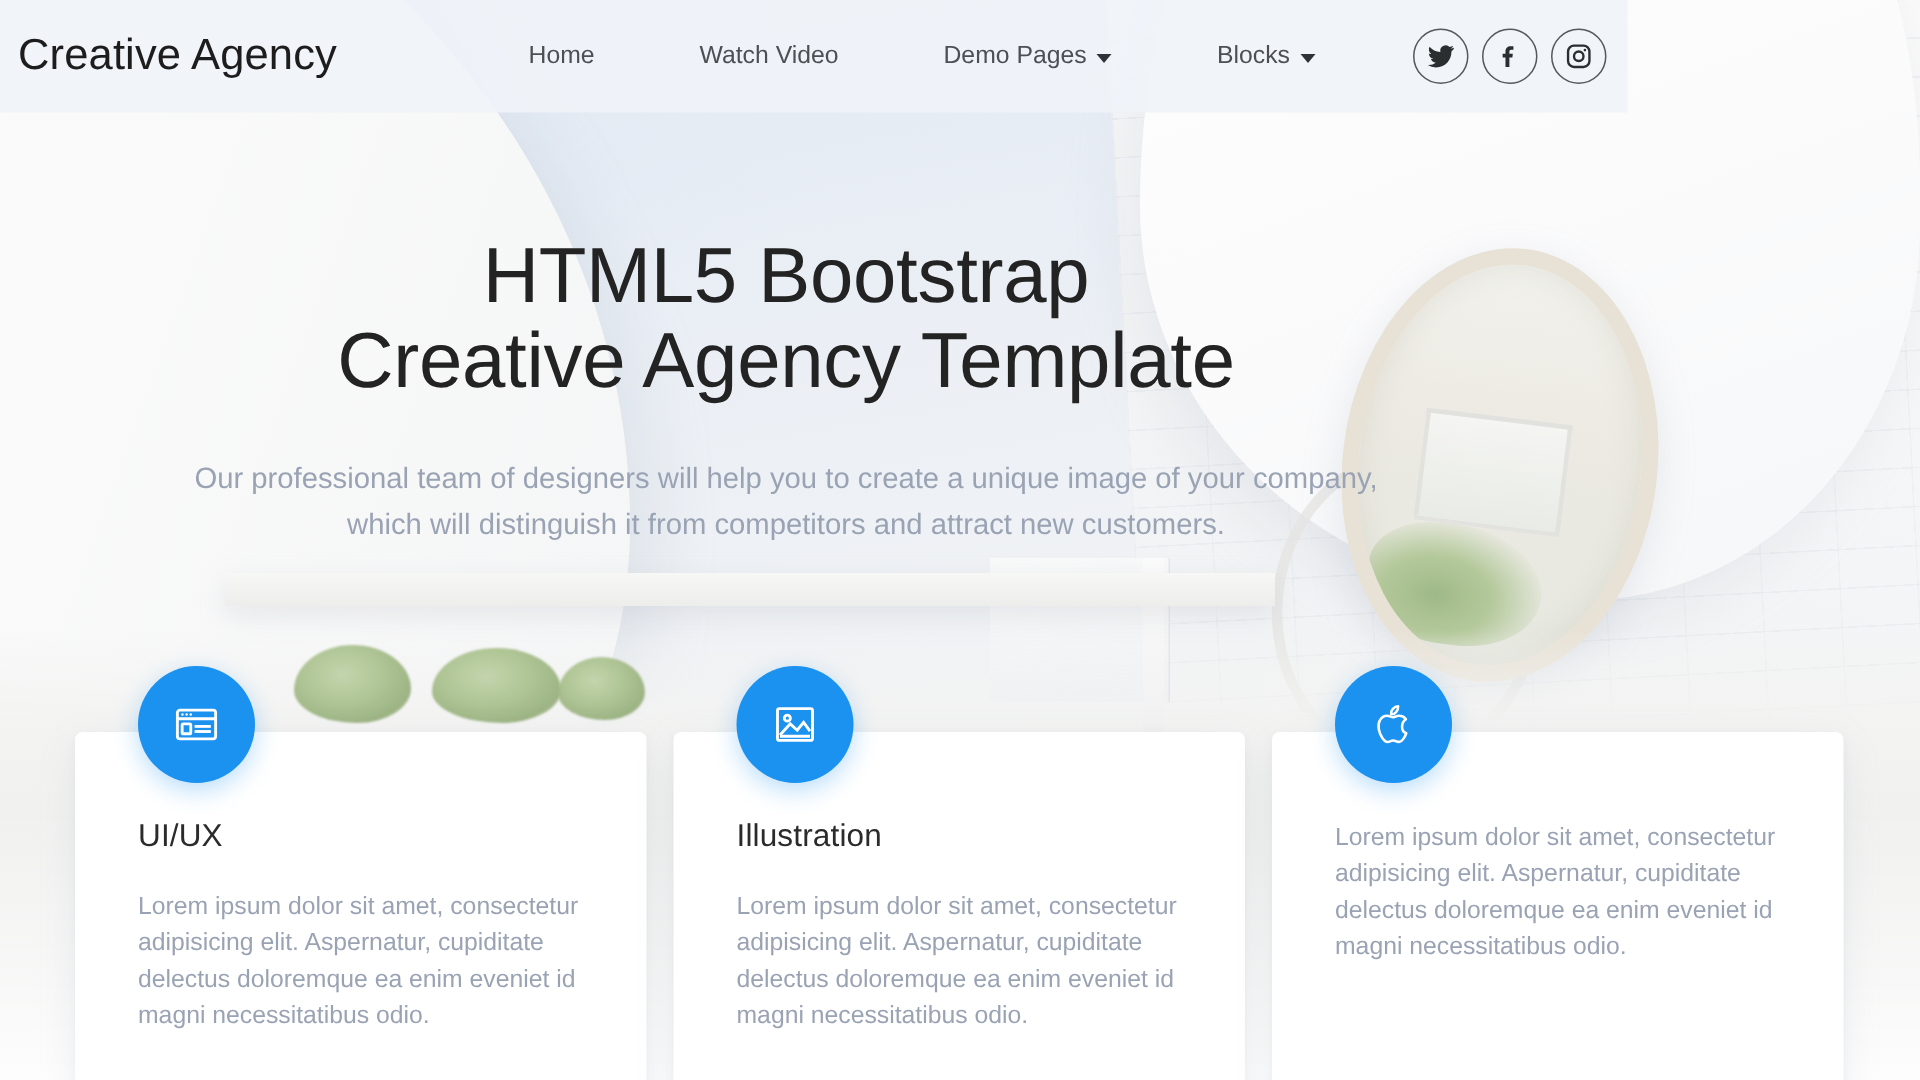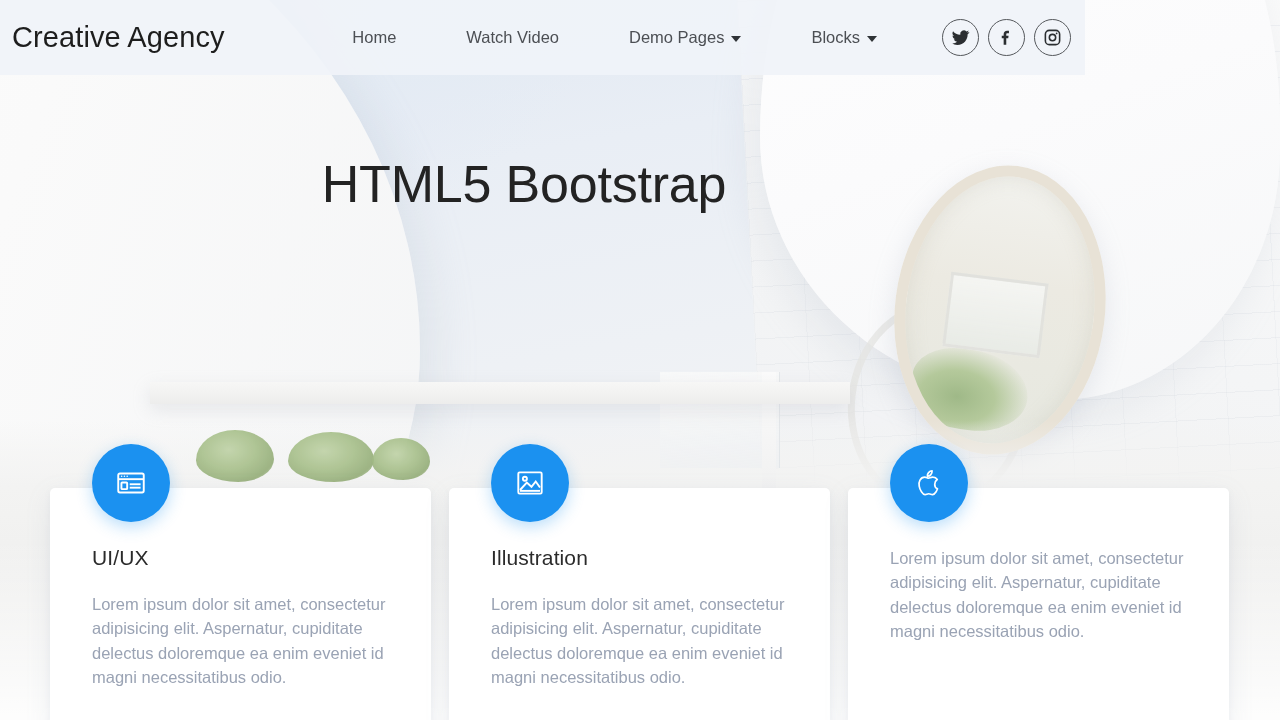--- a/index.html
+++ b/index.html
@@ -389,21 +389,26 @@
           </span>
         </div>
 
       </div>
     </div>
   </div>
 
   <div class="hero">
     <h1 class="hero-title">
       <span>HTML5 Bootstrap</span><br>
+      <span>Creative Agency Template</span>
     </h1>
+    <p class="hero-subtitle">
+      <span>Our professional team of designers will help you to create a unique image of your company,</span><br>
+      <span>which will distinguish it from competitors and attract new customers.</span>
+    </p>
   </div>
 
   <div class="cards">
 
     <div class="card">
       <div class="card-icon">
         <svg width="34" height="34" viewBox="0 0 32 32" fill="none" stroke="#ffffff" stroke-width="1.8">
           <rect x="4" y="7" width="24" height="18" rx="1.6"></rect>
           <line x1="4" y1="12.4" x2="28" y2="12.4"></line>
           <circle cx="7.2" cy="9.7" r="0.75" fill="#ffffff" stroke="none"></circle>

